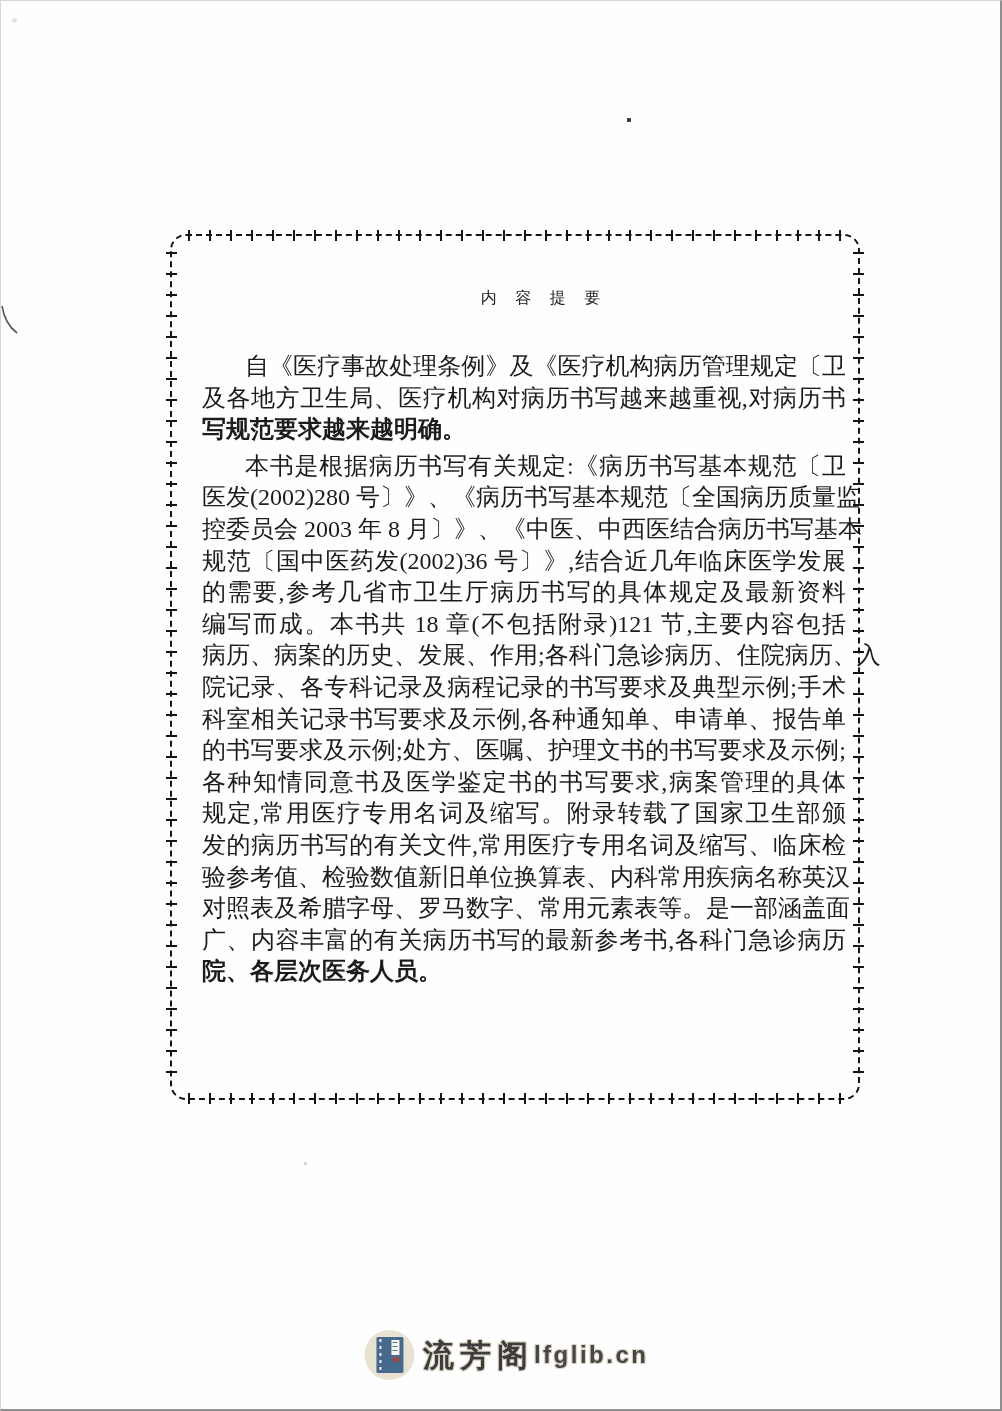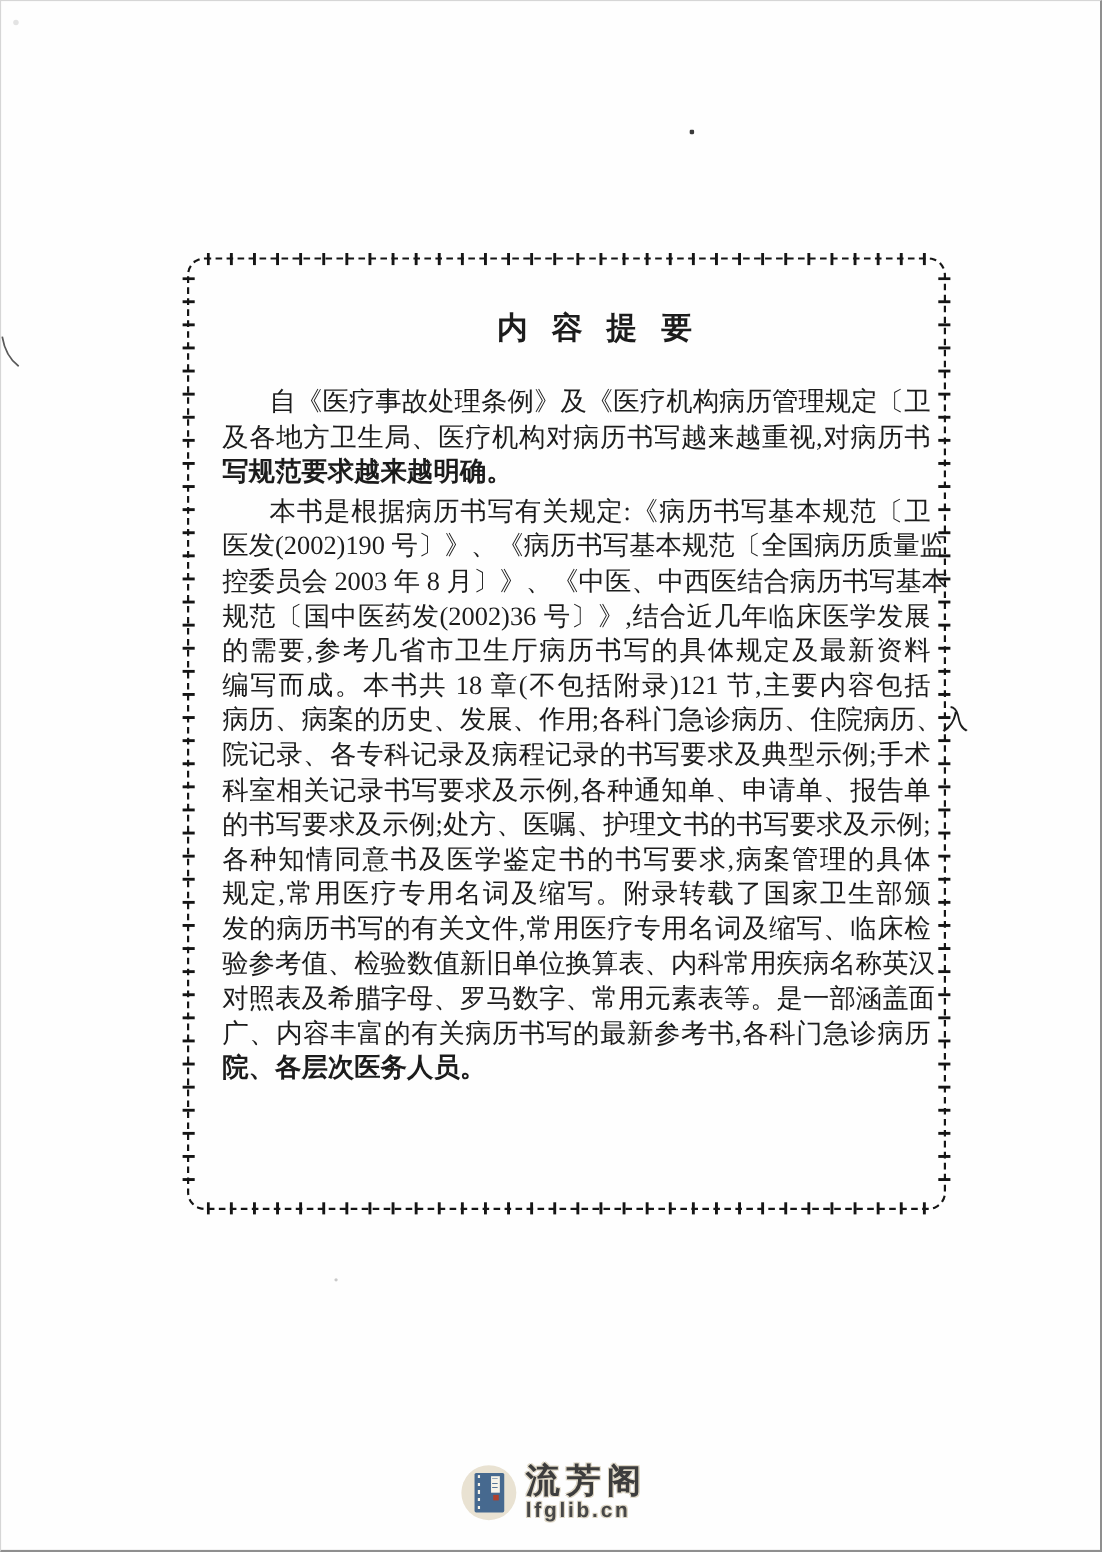--- a/index.html
+++ b/index.html
@@ -54,22 +54,22 @@
     background-repeat:repeat-y;
   }
   .ticks-left{left:-6px;}
   .ticks-right{right:-6px;}
 
   .box-title{
     margin:0 0 38px 0;
     position:relative;left:20px;
     text-align:center;
     font-family:"Liberation Sans", sans-serif;
-    font-weight:700;
-    font-size:28px;
+    font-weight:400;
+    font-size:16px;
     line-height:30px;
     letter-spacing:7px;
     color:var(--ink);
   }
   .paragraphs{width:100%;}
   .para{margin:0 0 5px 0;}
   .line{
     font-size:24px;
     line-height:31.6px;
     text-align:justify;
@@ -105,31 +105,31 @@
   .logo-book-label{
     position:absolute;right:4px;top:3px;width:8px;height:15px;
     background:#f6f3e9;
     background-image:repeating-linear-gradient(180deg,rgba(70,105,143,.9) 0 1px,transparent 1px 4px);
     background-size:5px 11px;background-repeat:no-repeat;background-position:1.5px 2px;
   }
   .logo-book-seal{
     position:absolute;right:5px;top:20px;width:5px;height:5px;
     background:var(--seal-red);
   }
-  .logo-text-col{display:flex;flex-direction:column;line-height:1;}
+  .logo-text-col{display:flex;line-height:1;}
   .logo-name{
     font-family:"Liberation Serif", serif;
     font-weight:700;font-size:31px;letter-spacing:6px;
     color:var(--logo-text);
     text-shadow:-1px -1px 0 var(--outline-cream),1px -1px 0 var(--outline-cream),-1px 1px 0 var(--outline-cream),1px 1px 0 var(--outline-cream);
   }
   .logo-url{
     margin-top:3px;
     font-family:"Liberation Sans", sans-serif;
-    font-weight:700;font-size:19px;letter-spacing:2.5px;
+    font-weight:700;font-size:24px;letter-spacing:2.5px;
     color:#474747;
     text-shadow:-1px -1px 0 var(--outline-cream),1px -1px 0 var(--outline-cream),-1px 1px 0 var(--outline-cream),1px 1px 0 var(--outline-cream);
   }
 
   
   .speck{position:absolute;border-radius:50%;}
   .speck-1{left:626px;top:117px;width:4px;height:4px;background:#3a3a3a;border-radius:1px;}
   .speck-2{left:11px;top:17px;width:5px;height:5px;background:#e3e3e3;}
   .speck-3{left:303px;top:1161px;width:3px;height:3px;background:#c9c9c9;}
   .edge-curve{position:absolute;left:0;top:303px;}
@@ -155,21 +155,21 @@
     <h1 class="box-title">内 容 提 要</h1>
 
     <div class="paragraphs">
         <div class="para">
           <div class="line first">自《医疗事故处理条例》及《医疗机构病历管理规定〔卫</div>
           <div class="line">及各地方卫生局、医疗机构对病历书写越来越重视,对病历书</div>
           <div class="line last">写规范要求越来越明确。</div>
         </div>
         <div class="para">
           <div class="line first">本书是根据病历书写有关规定:《病历书写基本规范〔卫</div>
-          <div class="line">医发(2002)190 号〕》、《病历书写基本规范〔全国病历质量监</div>
+          <div class="line">医发(2002)280 号〕》、《病历书写基本规范〔全国病历质量监</div>
           <div class="line">控委员会 2003 年 8 月〕》、《中医、中西医结合病历书写基本</div>
           <div class="line">规范〔国中医药发(2002)36 号〕》,结合近几年临床医学发展</div>
           <div class="line">的需要,参考几省市卫生厅病历书写的具体规定及最新资料</div>
           <div class="line">编写而成。本书共 18 章(不包括附录)121 节,主要内容包括</div>
           <div class="line">病历、病案的历史、发展、作用;各科门急诊病历、住院病历、入</div>
           <div class="line">院记录、各专科记录及病程记录的书写要求及典型示例;手术</div>
           <div class="line">科室相关记录书写要求及示例,各种通知单、申请单、报告单</div>
           <div class="line">的书写要求及示例;处方、医嘱、护理文书的书写要求及示例;</div>
           <div class="line">各种知情同意书及医学鉴定书的书写要求,病案管理的具体</div>
           <div class="line">规定,常用医疗专用名词及缩写。附录转载了国家卫生部颁</div>

